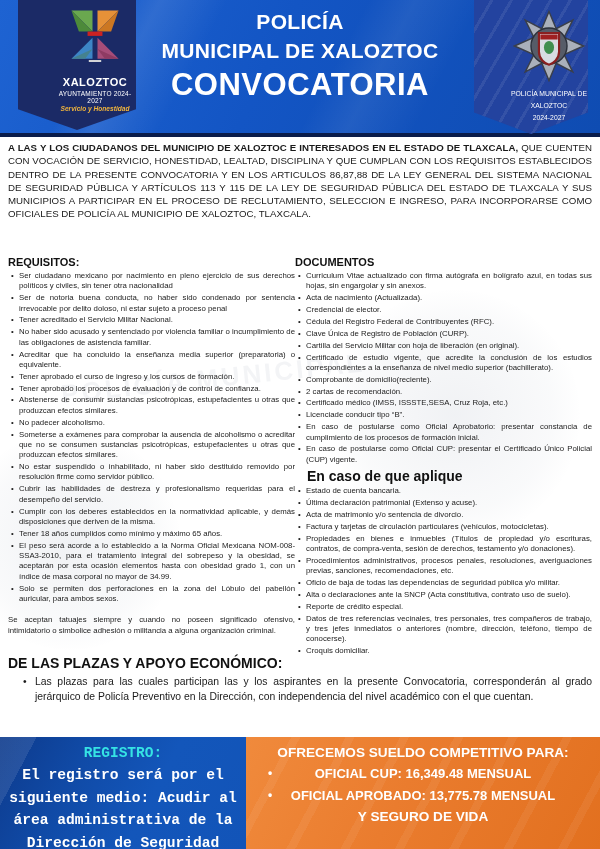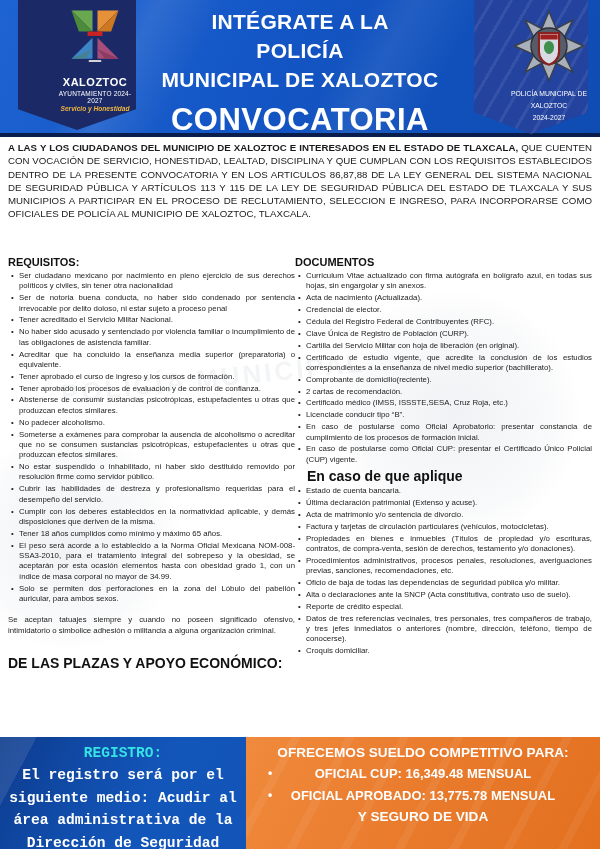--- a/index.html
+++ b/index.html
@@ -21,21 +21,21 @@
       linear-gradient(118deg, transparent 55%, rgba(255,255,255,.07) 62%, transparent 72%);
   }
   .header-underline {
     position:absolute; top:133px; left:0; right:0; height:4px; background:#0a1c4a;
   }
   .title-block {
     position:absolute; top:7px; left:140px; width:320px;
     text-align:center; color:#ffffff;
   }
   .title-line { font-size:21px; font-weight:bold; line-height:29px; letter-spacing:.3px; }
-  .banner-title { font-size:31px; font-weight:bold; line-height:36px; margin-top:8px; letter-spacing:.5px; }
+  .banner-title { font-size:31px; font-weight:bold; line-height:36px; margin-top:2px; letter-spacing:.5px; }
   
   .pennant {
     position:absolute; top:0; display:flex; flex-direction:column; align-items:center;
     clip-path:polygon(0 0,100% 0,100% 84%,50% 100%,0 84%);
     color:#fff; text-align:center;padding-left:36px;
   }
   .pennant-left  { left:18px;  width:118px; height:130px; background:#1b2a66; padding-top:8px; }
   .pennant-right { right:12px; width:114px; height:134px; background:#23439f; padding-top:10px; }
   .pennant-right .sheen2 {
     position:absolute; inset:0;
@@ -111,21 +111,20 @@
 <body>
 
 <div class="page">
 
   <div class="header">
     <div class="sheen"></div>
   </div>
   <div class="header-underline"></div>
 
   <div class="title-block">
-    <div class="title-line">INTÉGRATE A LA</div>
     <div class="title-line">POLICÍA</div>
     <div class="title-line">MUNICIPAL DE XALOZTOC</div>
     <div class="banner-title">CONVOCATORIA</div>
   </div>
 
   <div class="pennant pennant-left">
     <span>
       <svg width="62" height="62" viewBox="0 0 100 100">
         <polygon points="12,4 46,4 46,38" fill="#6aa84f"></polygon>
         <polygon points="12,4 46,38 24,38" fill="#4d8a3a"></polygon>
@@ -218,20 +217,23 @@
           <li>Alta o declaraciones ante la SNCP (Acta constitutiva, contrato uso de suelo).</li>
           <li>Reporte de crédito especial.</li>
           <li>Datos de tres referencias vecinales, tres personales, tres compañeros de trabajo, y tres jefes inmediatos o anteriores (nombre, dirección, teléfono, tiempo de conocerse).</li>
           <li>Croquis domiciliar.</li>
         </ul>
     </div>
   </div>
 
   <div class="plazas">
     <div class="plazas-heading">DE LAS PLAZAS Y APOYO ECONÓMICO:</div>
+    <ul class="plazas-list">
+        <li>Las plazas para las cuales participan las y los aspirantes en la presente Convocatoria, corresponderán al grado jerárquico de Policía Preventivo en la Dirección, con independencia del nivel académico con el que cuentan.</li>
+      </ul>
   </div>
 
   <div class="footer">
     <div class="footer-left">
       <div class="sheen"></div>
       <div class="registro-heading">REGISTRO:</div>
       <div class="registro-body">El registro será por el siguiente medio: Acudir al área administrativa de la Dirección de Seguridad Pública de 9:00 a 16:00 hrs.</div>
     </div>
     <div class="footer-right">
       <div class="sheen"></div>

